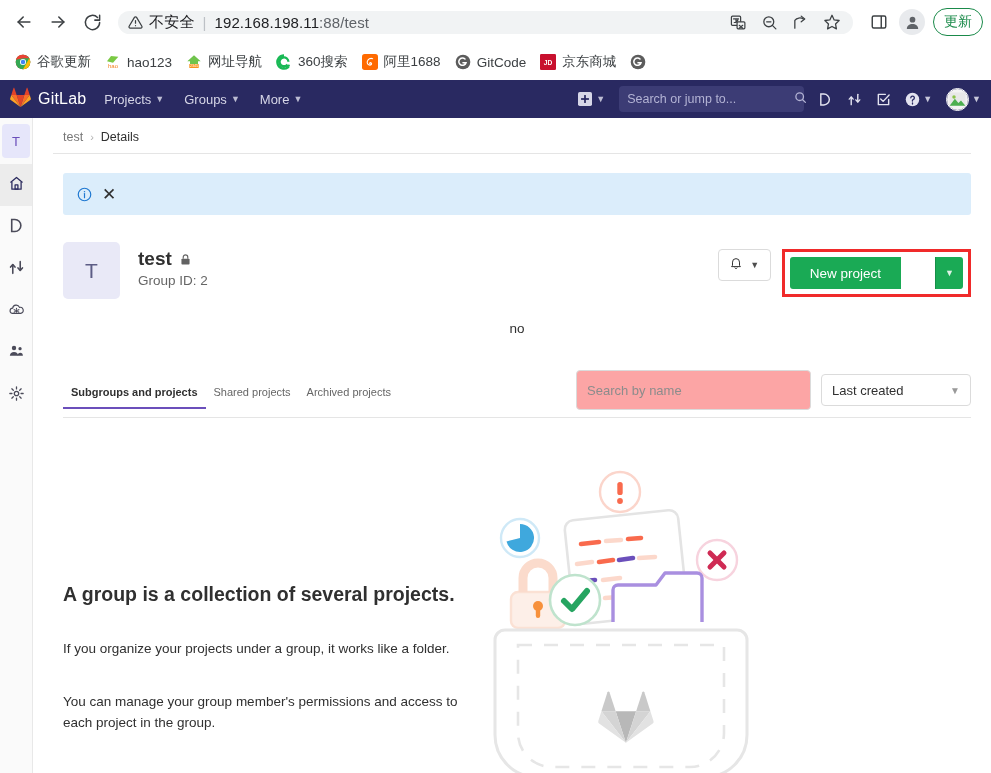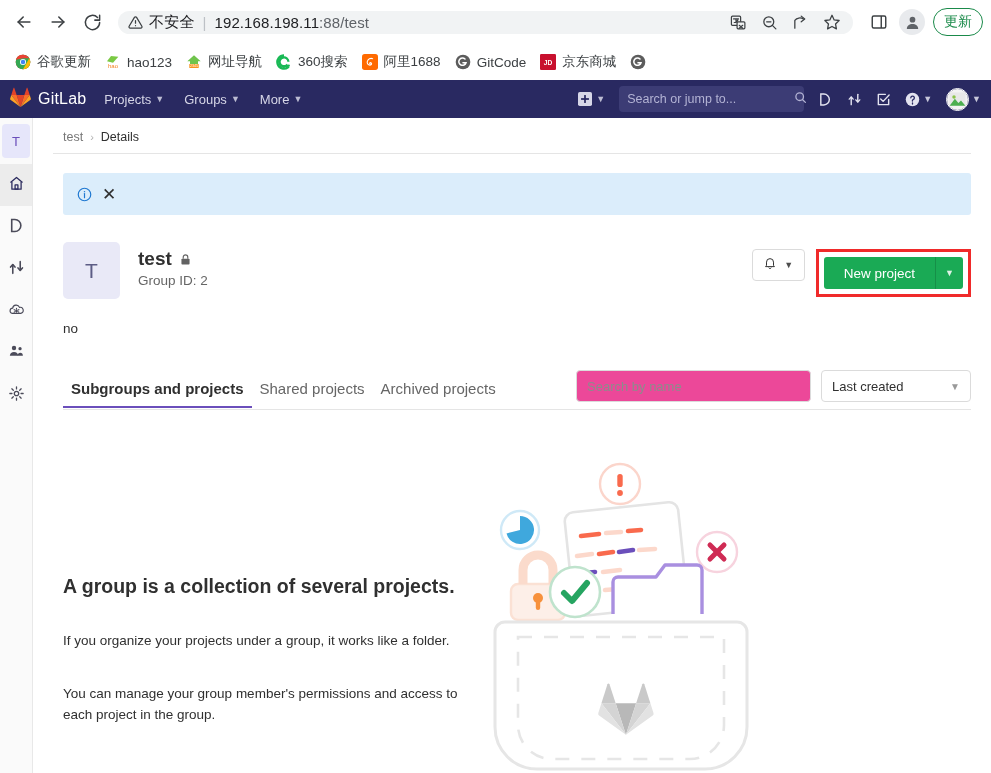--- a/index.html
+++ b/index.html
@@ -152,52 +152,53 @@
   .group-actions { margin-left: auto; display: flex; align-items: flex-start; padding-top: 7px; gap: 0; }
   .bell-btn {
     height: 32px; min-width: 53px; border: 1px solid #dbdbdb;
     border-radius: 4px; background: #fff; display: flex;
     align-items: center; justify-content: center; gap: 7px;
     color: #303030; margin-right: 11px;
   }
   .newproj-wrap {
     border: 3px solid #f02a2a; padding: 5px; display: flex;
     align-items: flex-start;
+    gap: 34px;
   }
   .btn-green {
     height: 32px; background: #1aaa55; color: #fff; font-size: 13.5px;
     display: flex; align-items: center; padding: 0 20px;
     border-radius: 3px 0 0 3px; white-space: nowrap;
   }
   .btn-green-caret {
     height: 32px; background: #1aaa55; color: #fff;
     display: flex; align-items: center; justify-content: center;
     width: 28px; border-radius: 0 3px 3px 0;
     border-left: 1px solid #168f48; font-size: 9px;
   }
-  .group-desc { margin: 22px 0 8px 10px; font-size: 13.5px; color: #303030; }
+  .group-desc { margin: 22px 0 8px 10px; font-size: 13.5px; color: #303030; text-align: center; }
 
   .tabs-row {
     margin: 34px 0 0 10px; display: flex; align-items: center;
     border-bottom: 1px solid #e5e5e5; padding-bottom: 0;
   }
   .tabs { display: flex; align-items: flex-end; gap: 0; }
   .tab {
-    font-size: 15px; color: #666; padding: 8px 8px 11px 8px;
+    font-size: 11px; color: #666; padding: 8px 8px 11px 8px;
     white-space: nowrap;
   }
   .tab.active {
     color: #303030; font-weight: bold;
     box-shadow: inset 0 -2px 0 0 #6b4fbb;
   }
   .tabs-right { margin-left: auto; display: flex; align-items: center; gap: 10px; padding-bottom: 7px;}
   .search-name {
-    width: 235px; height: 32px; border: 1px solid #dbdbdb;
+    width: 235px; height: 40px; border: 1px solid #dbdbdb;
     border-radius: 4px; padding: 0 10px; font-size: 13px;
-    color: #303030; outline: none; font-family: inherit; background:#ec4899;
+    color: #303030; outline: none; font-family: inherit; background:#fca5a5;
   }
   .search-name::placeholder { color: #8c8c8c; }
   .sort-select {
     width: 150px; height: 32px; border: 1px solid #dbdbdb;
     border-radius: 4px; display: flex; align-items: center;
     padding: 0 10px; font-size: 13px; color: #303030; background: #fff;
   }
   .sort-caret { margin-left: auto; font-size: 10px; color: #999; }
 
   

